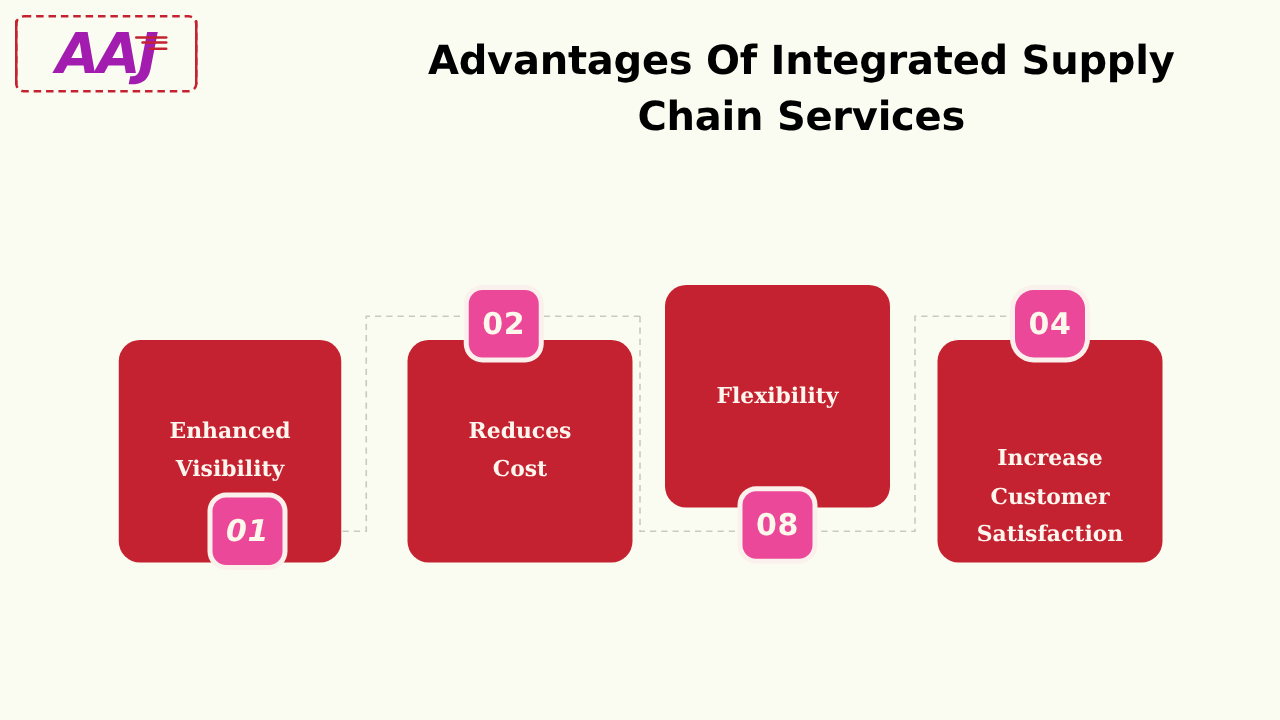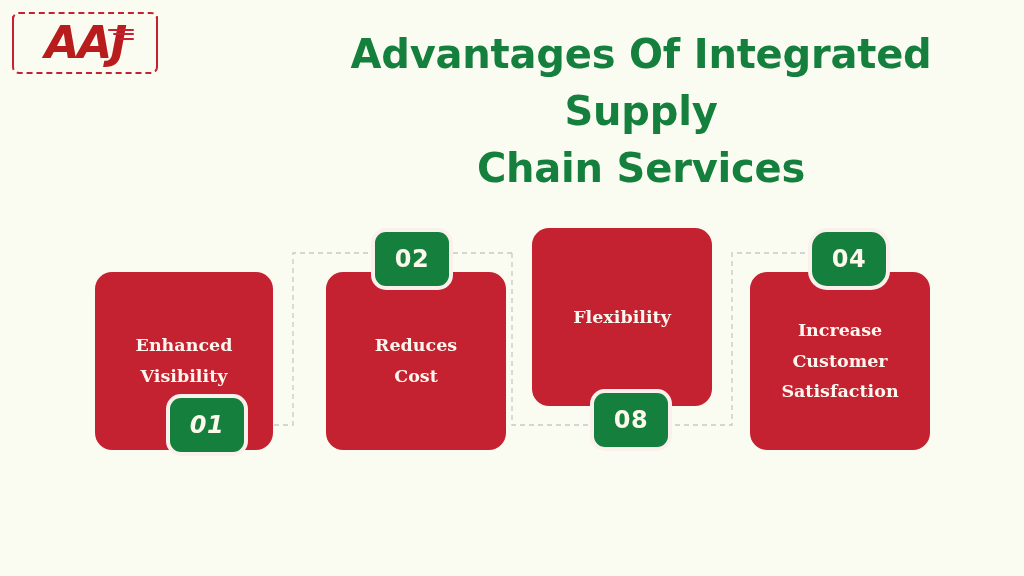--- a/index.html
+++ b/index.html
@@ -59,21 +59,21 @@
     top: 0;
     width: 146px;
     height: 62px;
     display: flex;
     align-items: center;
     justify-content: center;
     font-family: "DejaVu Sans", sans-serif;
     font-size: 45px;
     font-weight: bold;
     font-style: italic;
-    color: #b91c1c;
+    color: #a21caf;
     letter-spacing: -2px;
     line-height: 1;
     padding-bottom: 2px;
     box-sizing: border-box;
   }
   #logo-speedlines {
     position: absolute;
     right: 24px;
     top: 17px;
     width: 26px;
@@ -91,23 +91,23 @@
   #logo-speedlines i:nth-child(3) { width: 15px; margin-left: 11px; }
 
   
   #title {
     position: absolute;
     left: 340px;
     top: 26px;
     width: 602px;
     text-align: center;
     font-family: "DejaVu Sans", sans-serif;
-    font-size: 40px;
-    font-weight: bold;
-    color: #15803d;
+    font-size: 32px;
+    font-weight: bold;
+    color: #000000;
     line-height: 1.42;
     letter-spacing: -0.2px;
   }
 
   
   #connectors {
     position: absolute;
     left: 0;
     top: 0;
     width: 1024px;
@@ -128,30 +128,30 @@
     font-family: "DejaVu Serif", "Liberation Serif", serif;
     font-weight: bold;
     font-size: 17.5px;
     line-height: 1.75;
     box-sizing: border-box;
     padding: 6px 10px;
   }
   .card-1 { left: 95px;  top: 228px; width: 178px; height: 178px; margin-top: 44px; }
   .card-2 { left: 312px; top: 272px; width: 180px; height: 178px; margin-left: 14px; }
   .card-3 { left: 532px; top: 228px; width: 180px; height: 178px; }
-  .card-4 { left: 750px; top: 272px; width: 180px; height: 178px; }
+  .card-4 { left: 750px; top: 272px; width: 180px; height: 178px; align-items: flex-end; }
 
   .card-label { white-space: pre-line; }
 
   
   .badge {
     position: absolute;
-    width: 74px;
+    width: 56px;
     height: 54px;
-    background: #15803d;
+    background: #ec4899;
     border-radius: 11px;
     display: flex;
     align-items: center;
     justify-content: center;
     font-family: "DejaVu Sans", sans-serif;
     font-weight: bold;
     font-size: 24px;
     color: #FDF8EC;
     box-shadow: 0 0 0 4px #FBF1EC;
     box-sizing: border-box;

